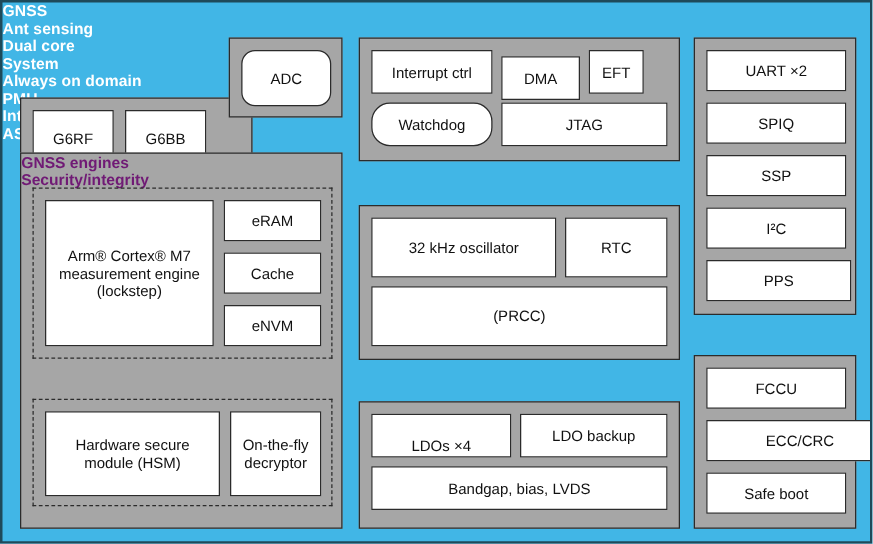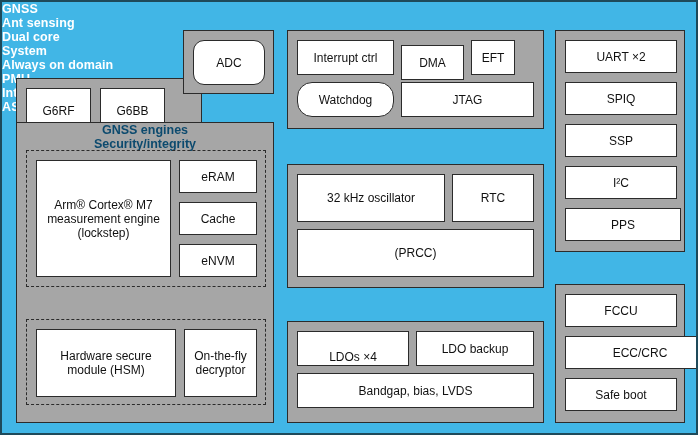--- a/index.html
+++ b/index.html
@@ -24,26 +24,25 @@
   }
 
   .group{
     background:#a6a6a6;
     border:1px solid #2b2b2b;
     box-sizing:border-box;
     position:relative;
   }
 
   .sub-title{
-    color:#0c4a6e;
+    color:#701a75;
     font-weight:bold;
     font-size:12.5px;
     line-height:14px;
     white-space:nowrap;
-    text-align:center;
   }
 
   .dashed{
     border:1.5px dashed #2b2b2b;
     box-sizing:border-box;
     position:relative;
   }
 
   .cell{
     background:#ffffff;

